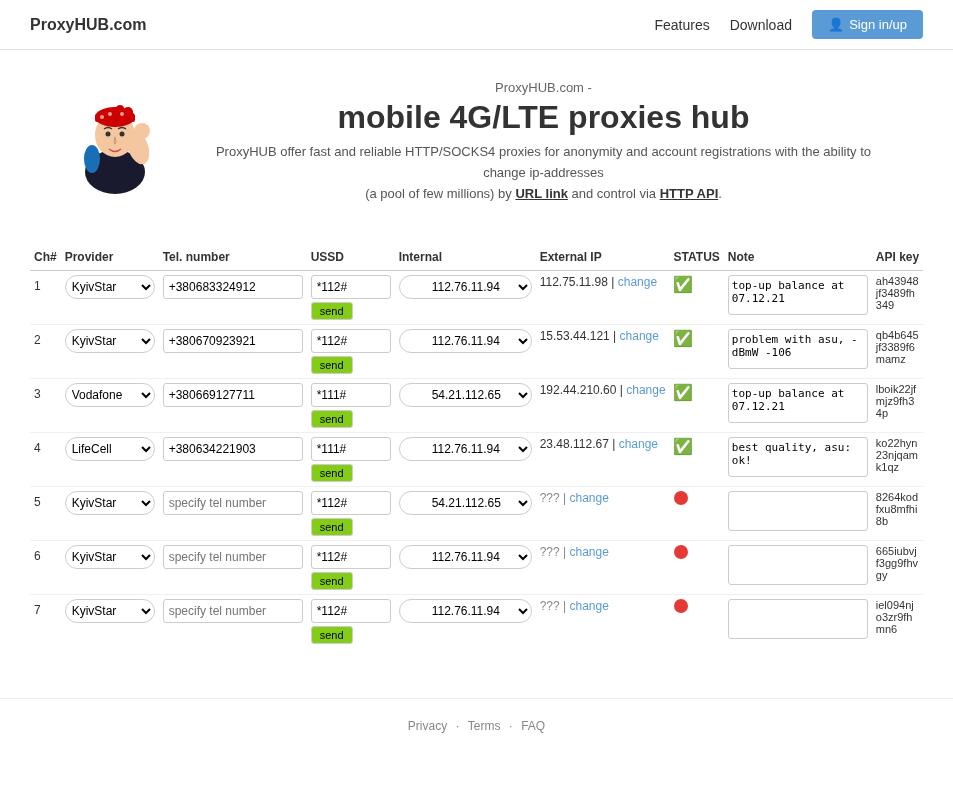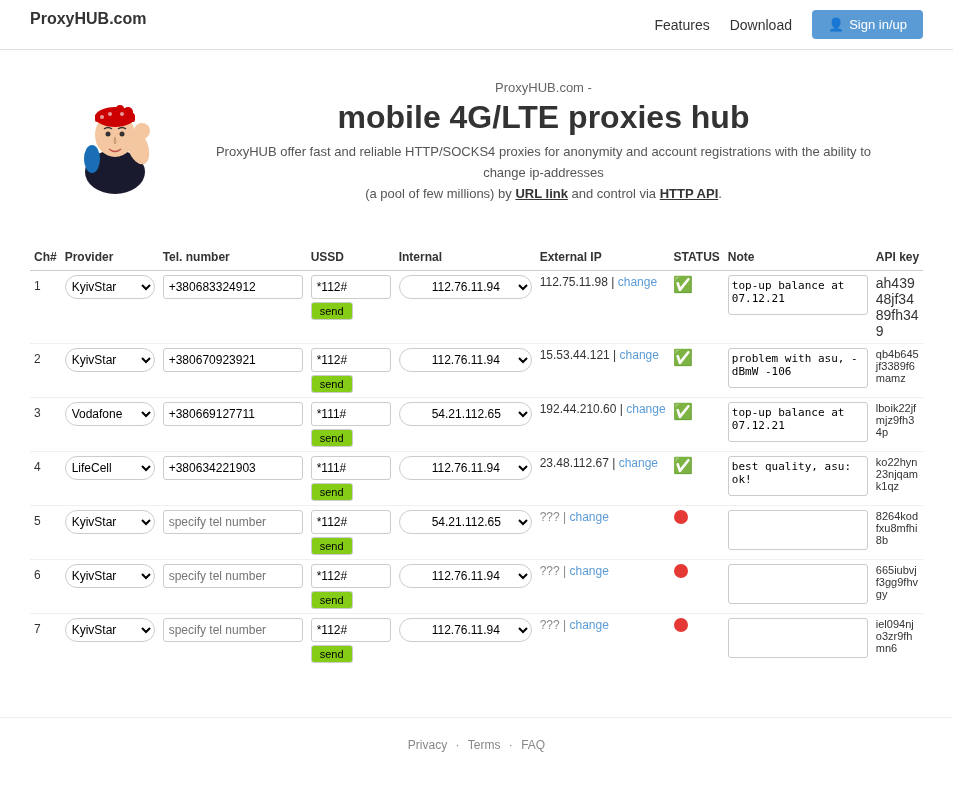--- a/index.html
+++ b/index.html
@@ -1,20 +1,21 @@
 <!DOCTYPE html>
 <html><head>
   <meta charset="utf-8">
   <style>
     * { box-sizing: border-box; margin: 0; padding: 0; }
     body { font-family: Arial, sans-serif; font-size: 13px; background: #fff; color: #333; }
 
     
     .header {
       display: flex;
+      align-items: center;
       justify-content: space-between;
       padding: 10px 30px;
       border-bottom: 1px solid #e0e0e0;
     }
     .header-logo {
       font-size: 16px;
       font-weight: bold;
       color: #333;
     }
     .header-nav {
@@ -297,21 +298,21 @@
     <tbody id="table-body">
     <tr>
           <td class="row-num">1</td>
           <td class="provider-cell"><select><option value="KyivStar">KyivStar</option><option value="Vodafone">Vodafone</option><option value="LifeCell">LifeCell</option></select></td>
           <td class="tel-cell"><input type="text" value="+380683324912" style=""></td>
           <td class="ussd-cell"><input type="text" class="ussd-input" value="*112#" style=""><button class="send-btn">send</button></td>
           <td><select class="internal-select"><option value="112.76.11.94">112.76.11.94</option><option value="54.21.112.65">54.21.112.65</option></select></td>
           <td class="external-ip-cell"><span>112.75.11.98 |</span><a href="#" class="change-link"> change</a></td>
           <td><span style="font-size: 16px;">✅</span></td>
           <td><textarea class="note-textarea" style="">top-up balance at 07.12.21</textarea></td>
-          <td><span style="font-size: 14px; word-break: break-all; max-width: 130px; display: inline-block;">ah43948jf3489fh349</span></td>
+          <td><span style="font-size: 11px; word-break: break-all; max-width: 130px; display: inline-block;">ah43948jf3489fh349</span></td>
         </tr>
         <tr>
           <td class="row-num">2</td>
           <td class="provider-cell"><select><option value="KyivStar">KyivStar</option><option value="Vodafone">Vodafone</option><option value="LifeCell">LifeCell</option></select></td>
           <td class="tel-cell"><input type="text" value="+380670923921" style=""></td>
           <td class="ussd-cell"><input type="text" class="ussd-input" value="*112#" style=""><button class="send-btn">send</button></td>
           <td><select class="internal-select"><option value="112.76.11.94">112.76.11.94</option><option value="54.21.112.65">54.21.112.65</option></select></td>
           <td class="external-ip-cell"><span>15.53.44.121 |</span><a href="#" class="change-link"> change</a></td>
           <td><span style="font-size: 16px;">✅</span></td>
           <td><textarea class="note-textarea" style="">problem with asu, -dBmW -106</textarea></td>

